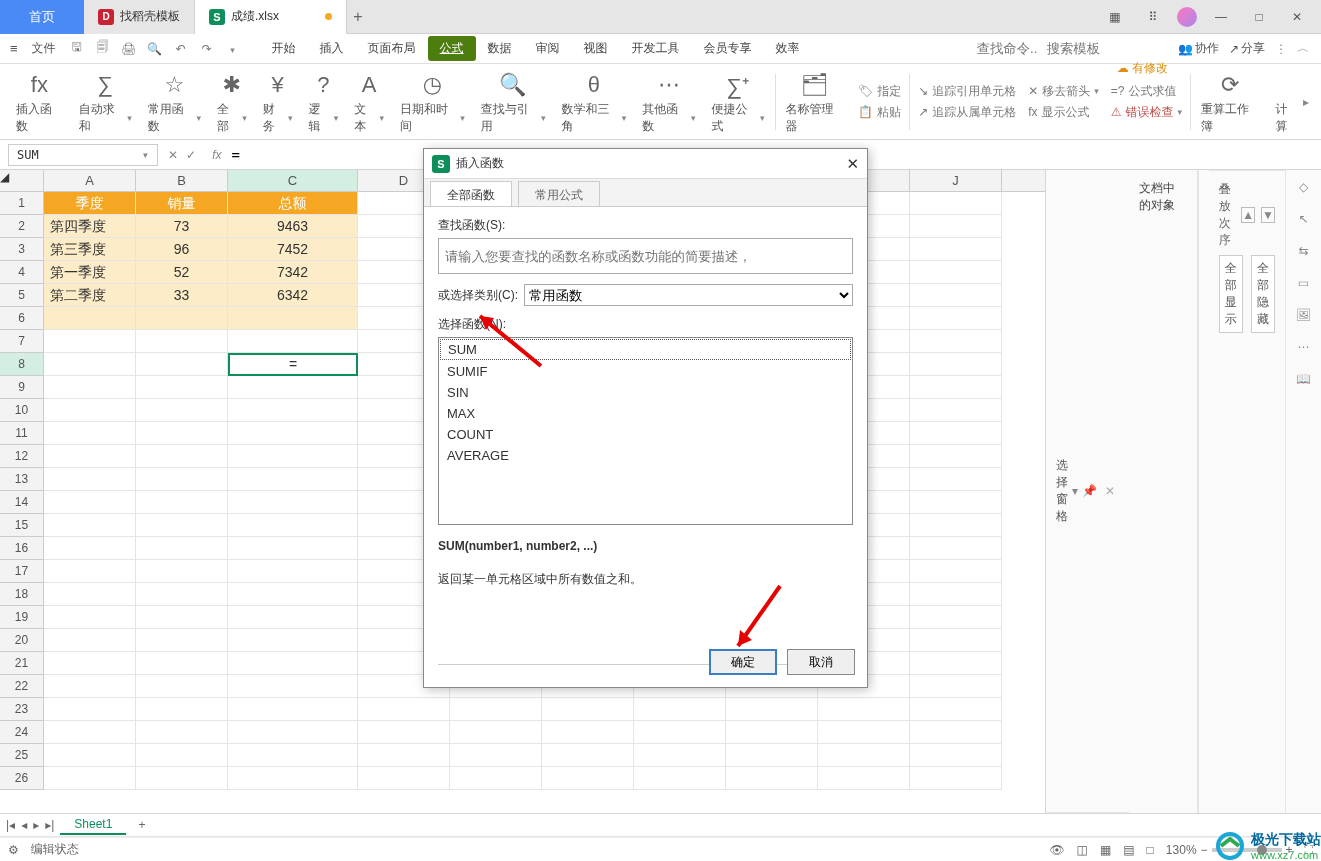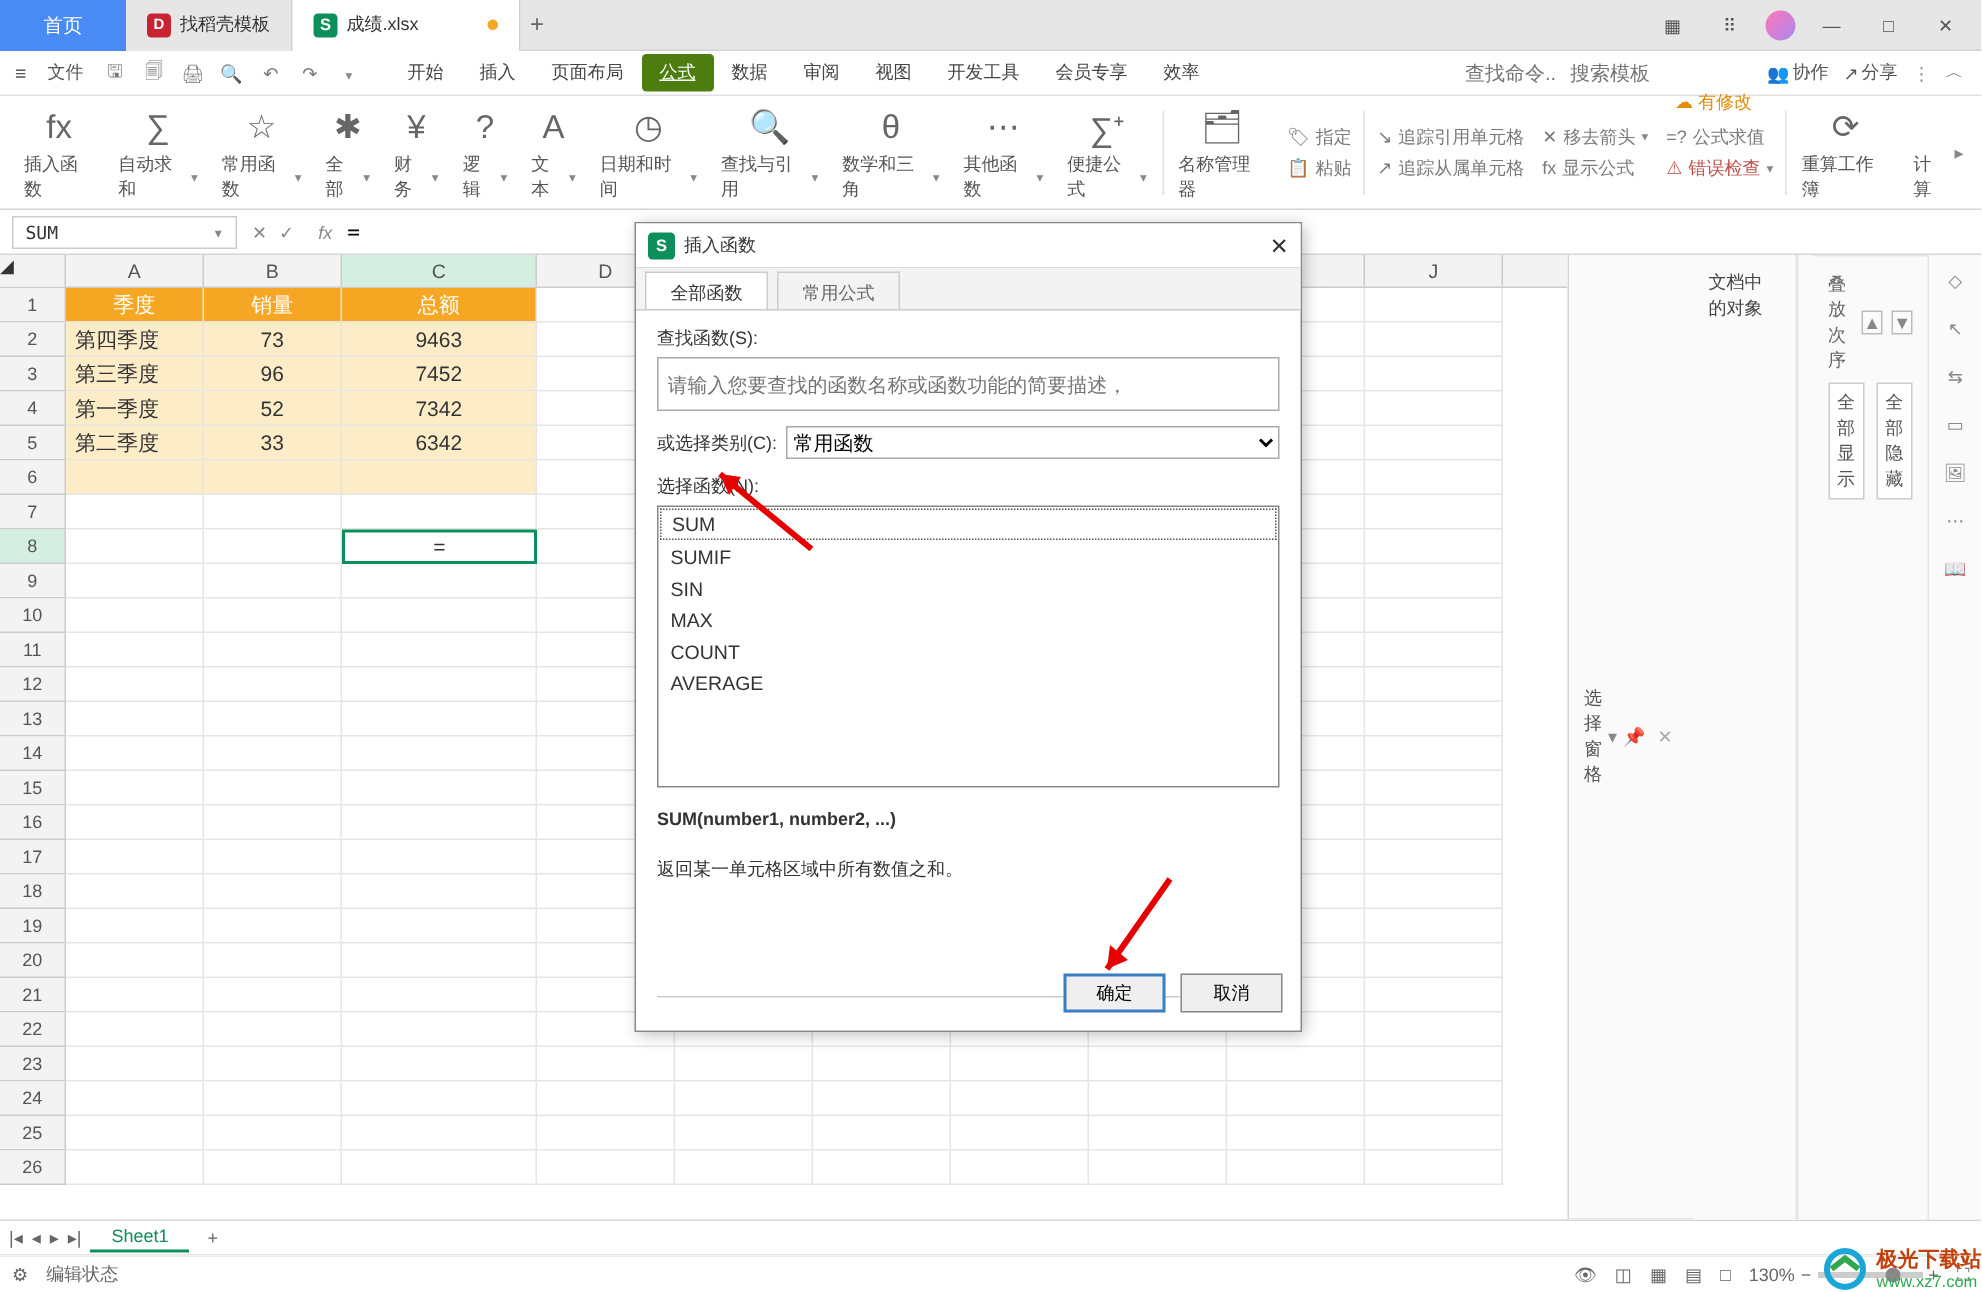--- a/index.html
+++ b/index.html
@@ -83,21 +83,21 @@
 .rp-foot .btns button { flex:1; padding:4px 0; border:1px solid #ccc; background:#fff; cursor:pointer; color:#555; font-size:12px;}
 
 
 .sheet-tabs { height:24px; border-top:1px solid #d6d6d6; border-bottom:1px solid #e6e6e6; display:flex; align-items:center; padding:0 6px; gap:6px; color:#666;}
 .sheet-tabs .stab { padding: 2px 14px; color:#0d8f5b; border-bottom: 2px solid #0d8f5b;}
 .sheet-tabs .add { padding:0 6px;}
 .status-bar { height:24px; display:flex; align-items:center; padding:0 8px; gap:12px; color:#666; border-top:1px solid #eee; position:relative;}
 .status-bar .spacer { flex:1;}
 .status-bar .zoom { display:flex; align-items:center; gap:4px;}
 .watermark { position:absolute; right:0; bottom:0; display:flex; align-items:center; gap:4px; font-size:14px;}
-.watermark .wg1 { color:#c2410c; font-weight:bold;}
+.watermark .wg1 { color:#0369a1; font-weight:bold;}
 .watermark .wg2 { color:#2ea94f; font-size:11px;}
 
 
 .dialog { position:absolute; left:423px; top:148px; width:445px; height:540px; background:#fff; border:1px solid #888; box-shadow: 2px 2px 10px rgba(0,0,0,0.25);}
 .dialog .titlebar { height:30px; background:#fff; display:flex; align-items:center; padding:0 8px; border-bottom:1px solid #ddd;}
 .dialog .titlebar .dicon { width:18px; height:18px; background:#0d8f5b; color:#fff; font-size:11px; display:flex; align-items:center; justify-content:center; border-radius:3px; font-weight:bold; margin-right:6px; }
 .dialog .titlebar .x { margin-left:auto; font-size:15px; cursor:pointer;}
 .dialog .dtabs { display:flex; height:28px; border-bottom:1px solid #ccc; background:#f3f3f3;}
 .dialog .dtabs .dt { padding: 5px 16px; border:1px solid #ccc; border-bottom:none; background:#fff; margin-left:6px; margin-top:2px; cursor:pointer;}
 .dialog .dtabs .dt.inactive { background:#f3f3f3; color:#666; border-top-color:#ccc;}

